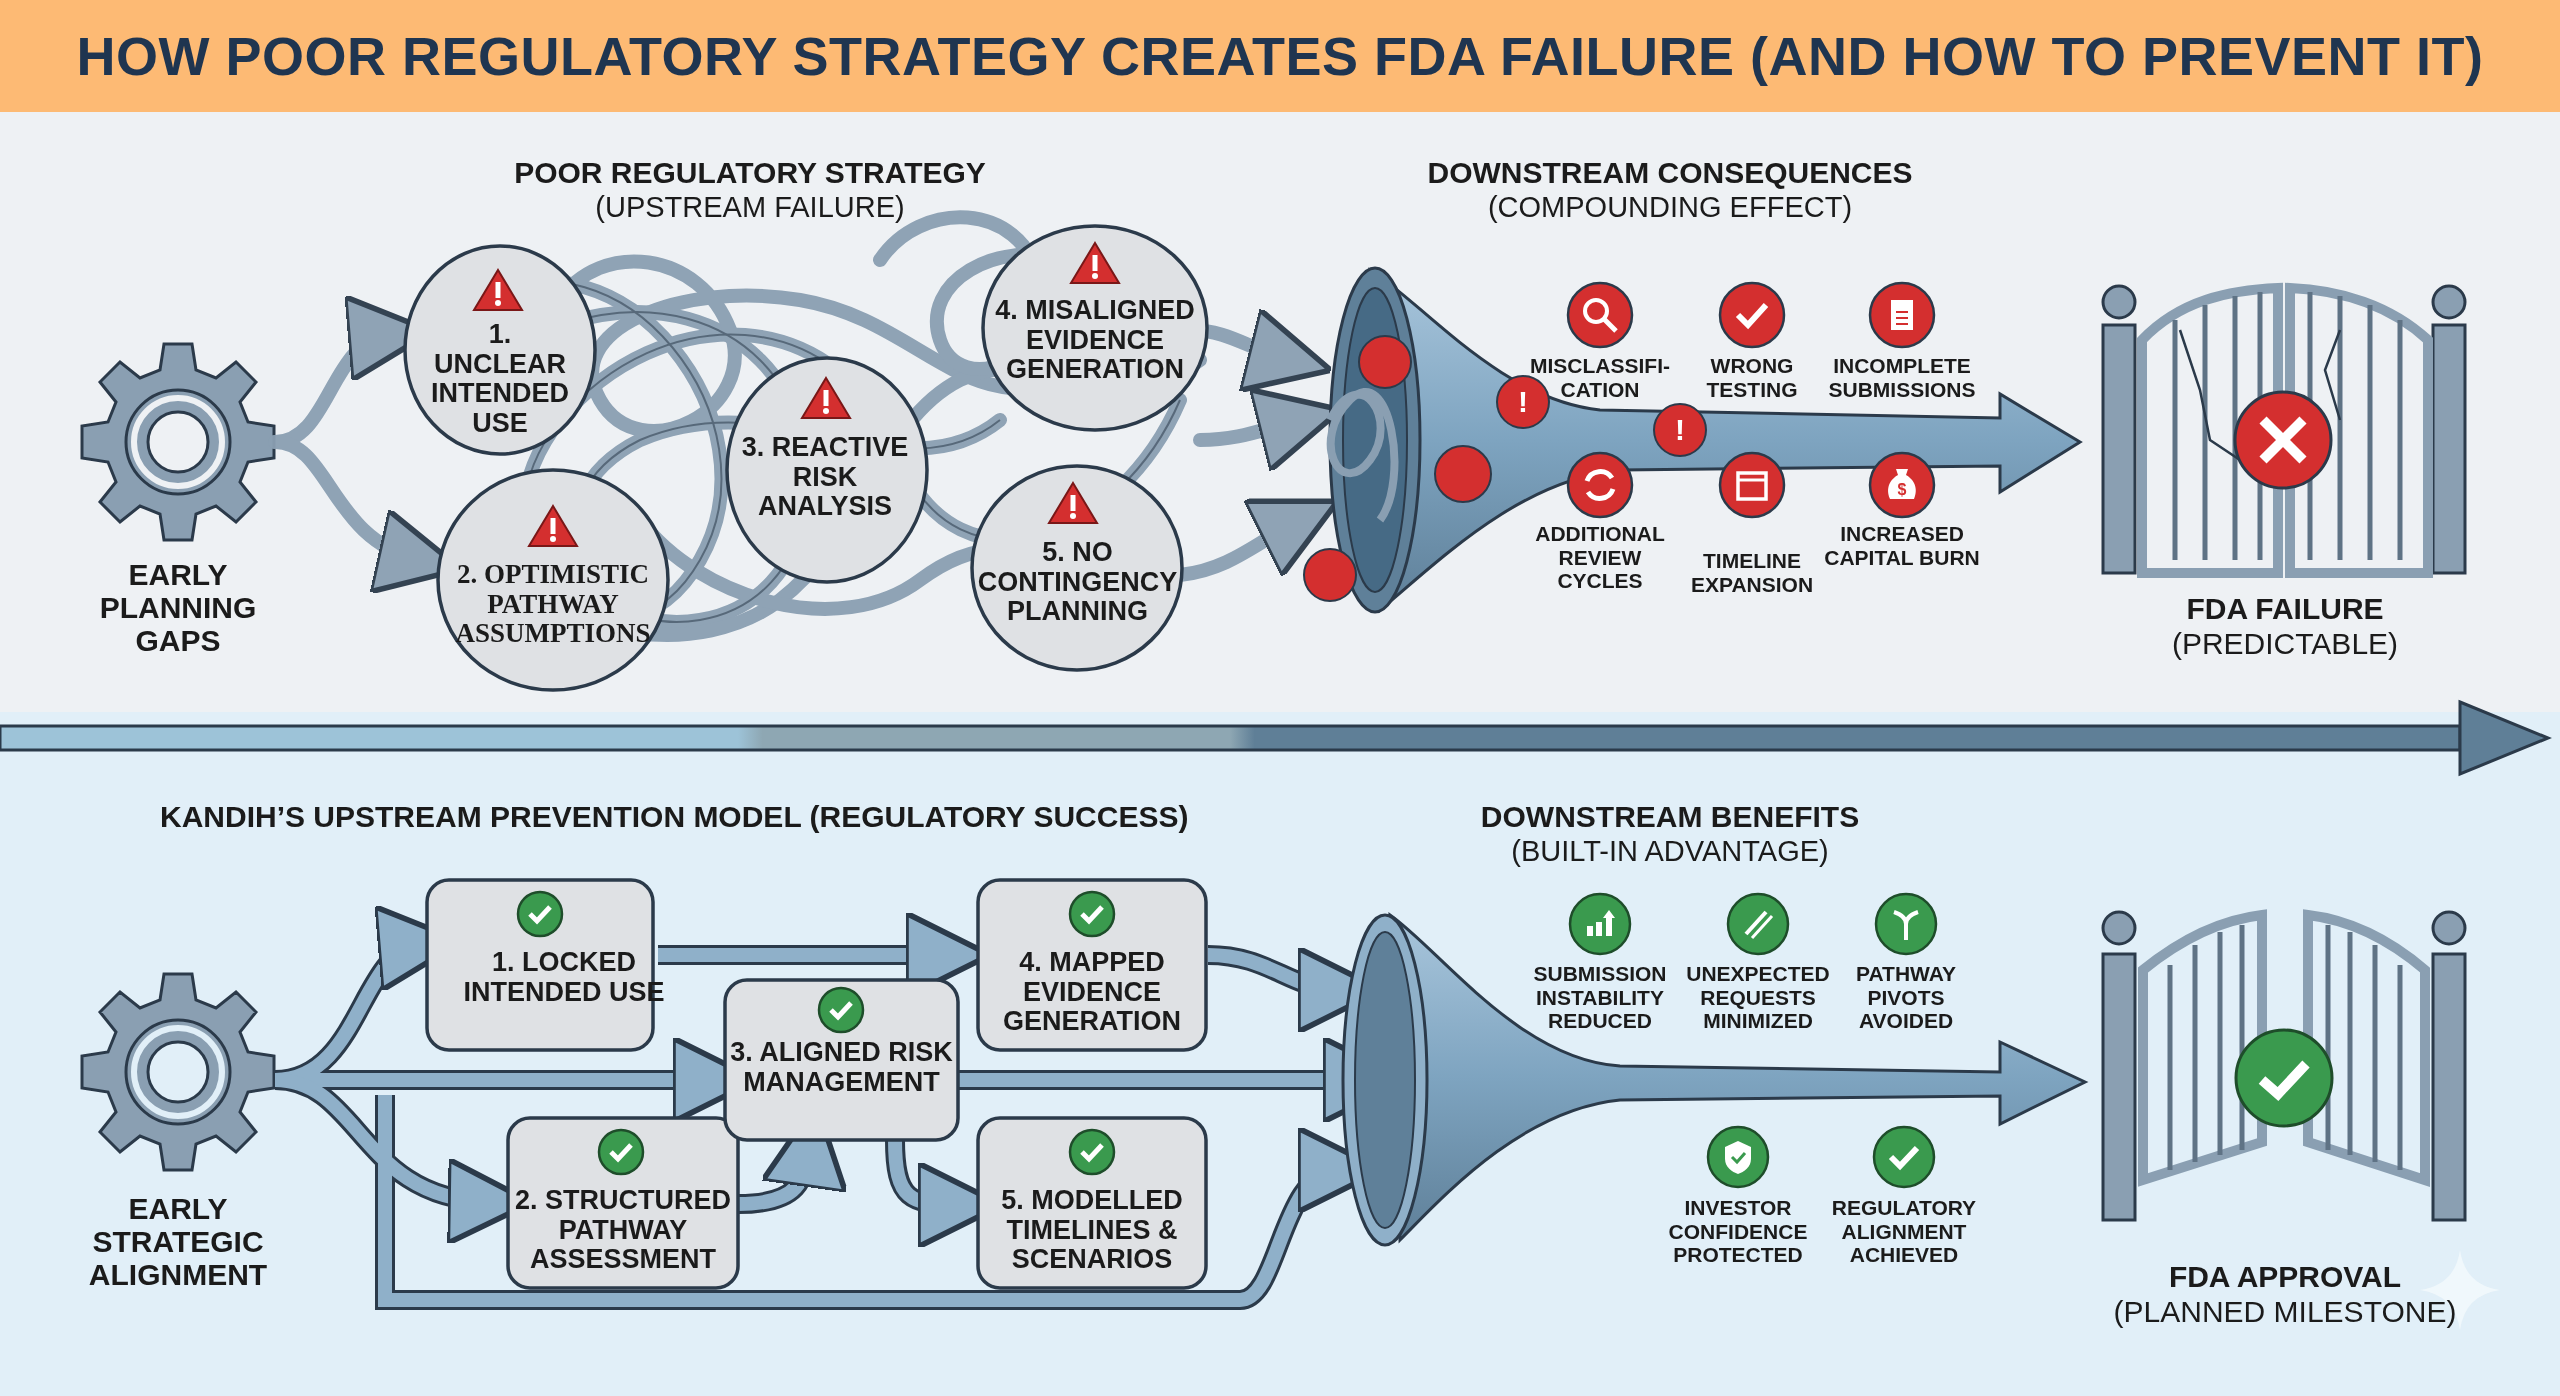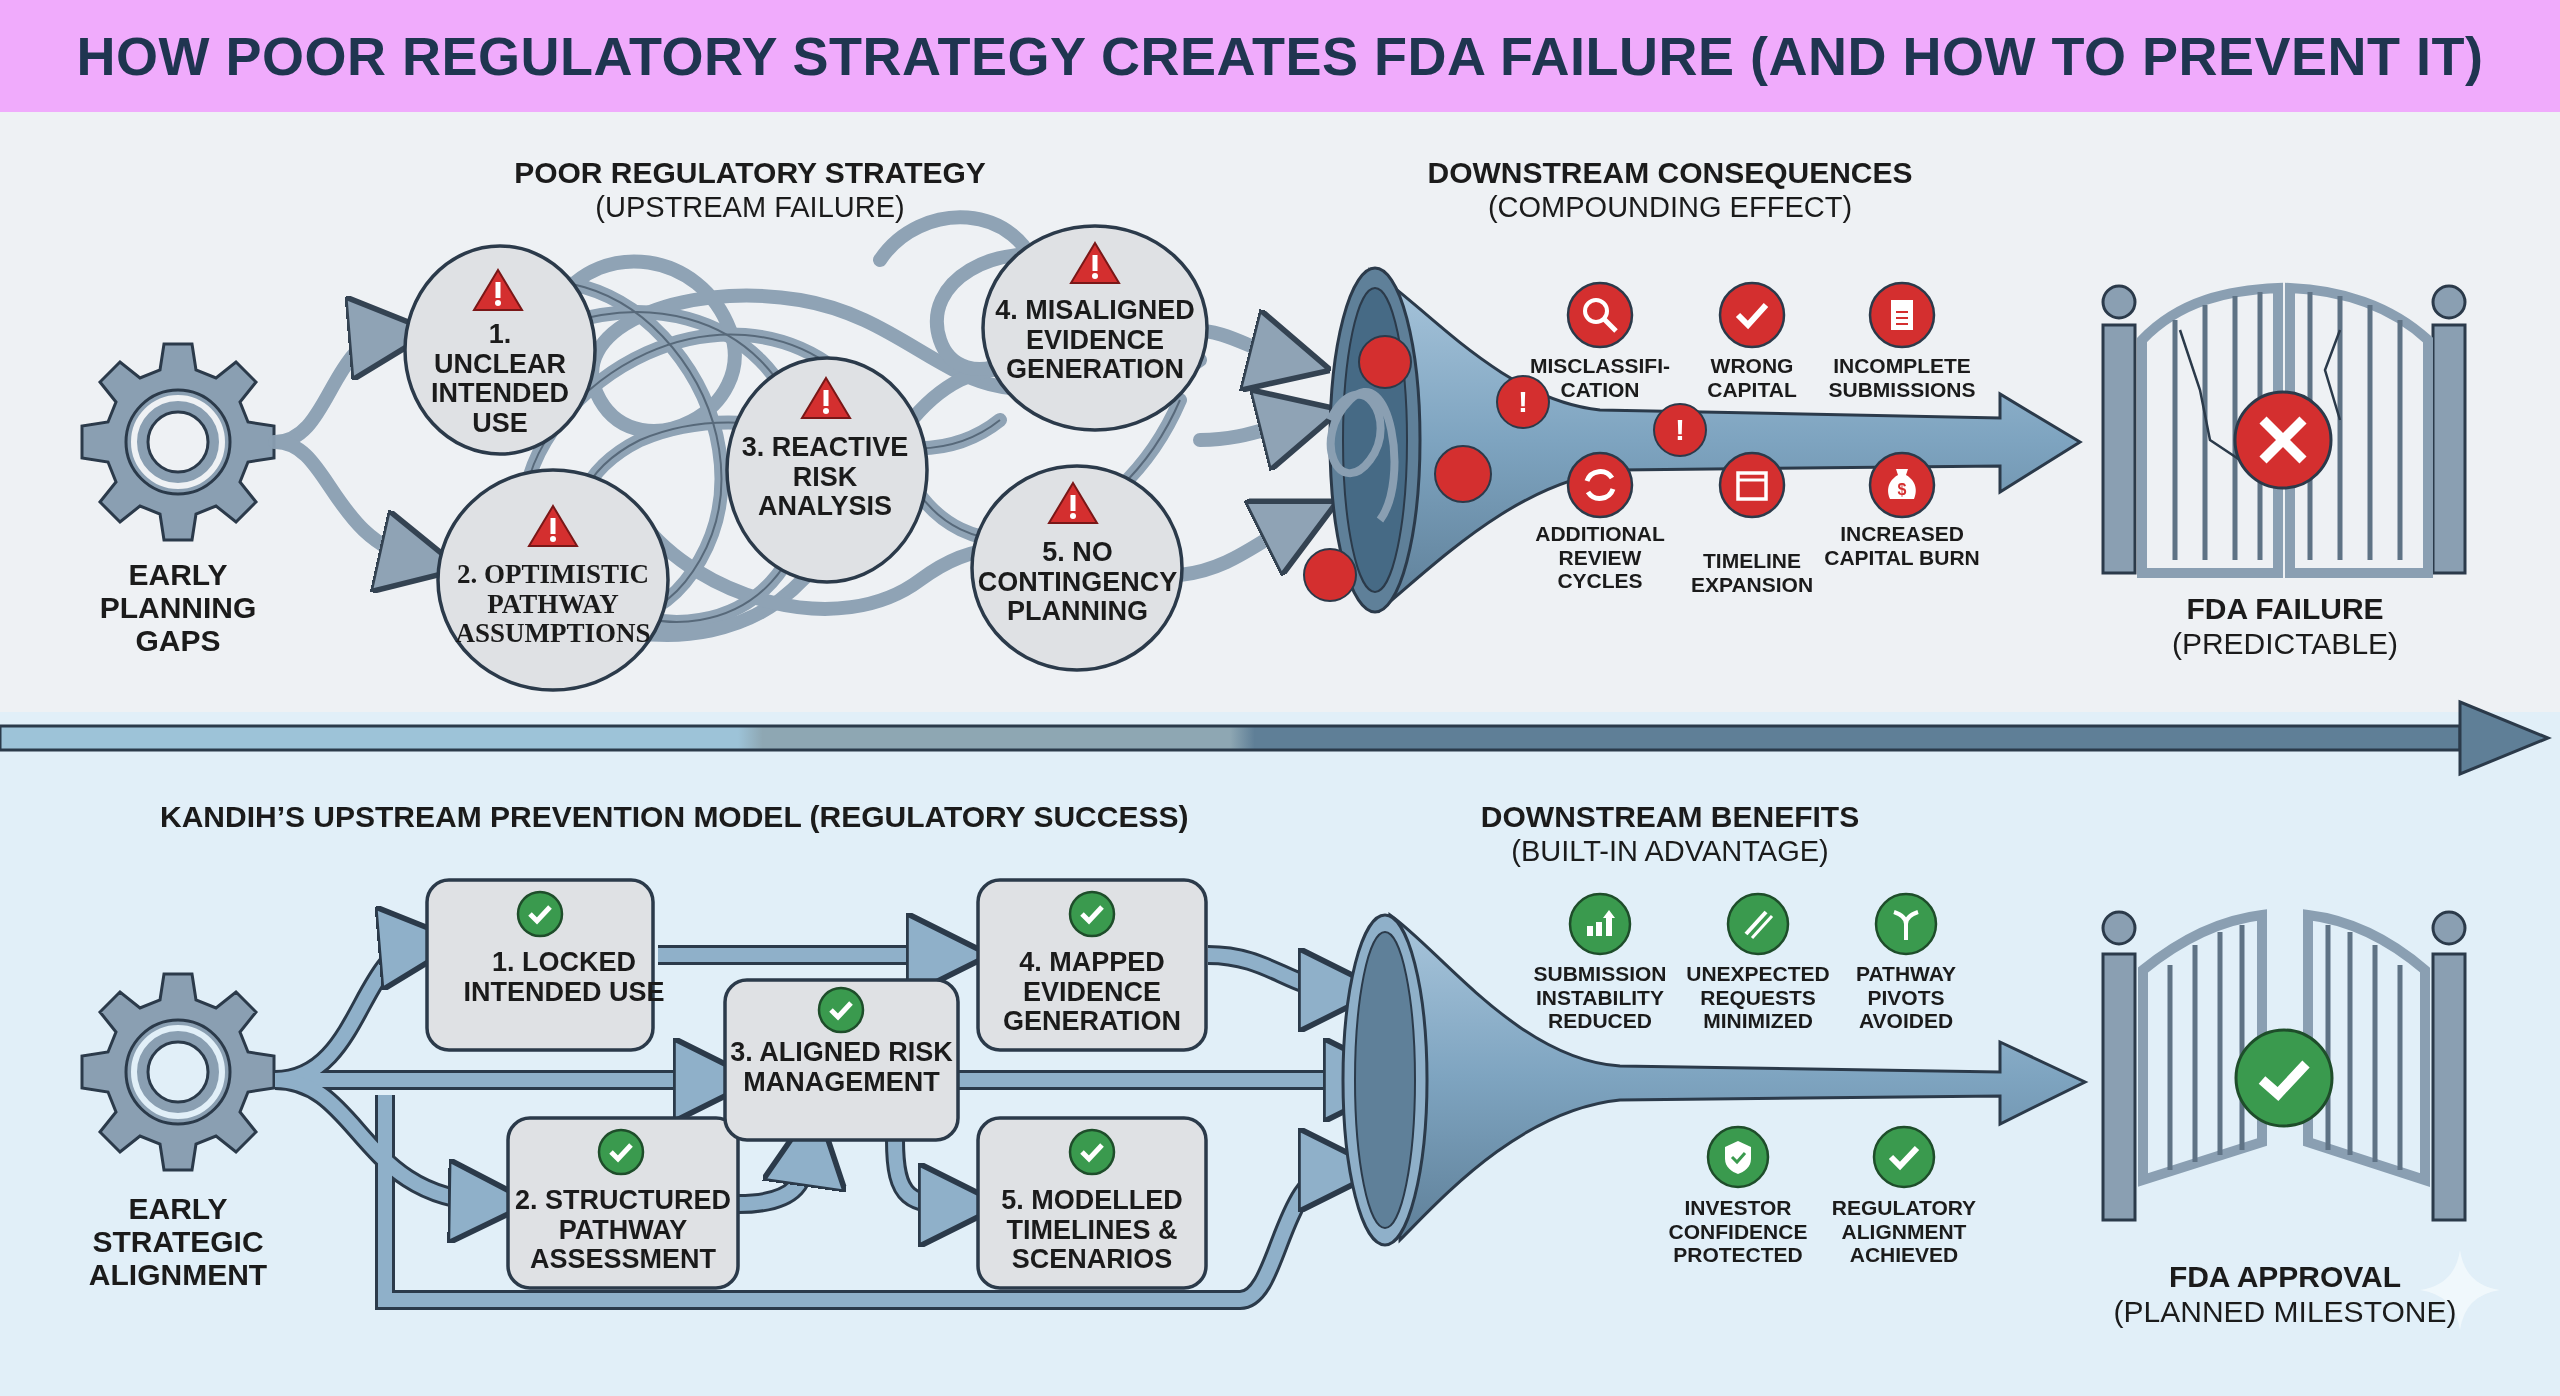--- a/index.html
+++ b/index.html
@@ -1,19 +1,19 @@
 <!DOCTYPE html>
 <html><head>
 <meta charset="utf-8">
 <style>
   html, body { margin:0; padding:0; }
   body { width:2560px; height:1396px; position:relative; overflow:hidden; background:#fdfdfd;
          font-family:"Liberation Sans", "DejaVu Sans", sans-serif; color:#1a1a1a; }
   .title { position:absolute; left:0; top:0; width:2560px; height:112px; display:flex; align-items:center; justify-content:center;
-           font-weight:700; font-size:54px; color:#1f3550; letter-spacing:0.5px; background:#f0abfc; }
+           font-weight:700; font-size:54px; color:#1f3550; letter-spacing:0.5px; background:#fdba74; }
   .panel-top { position:absolute; left:0; top:112px; width:2560px; height:600px; background:#eef1f4; }
   .panel-bot { position:absolute; left:0; top:712px; width:2560px; height:684px; background:#e1eff8; }
   svg.layer { position:absolute; left:0; top:0; }
   .txt { position:absolute; text-align:center; font-weight:700; line-height:1.1; color:#1b1b1b; }
   .sec-title { font-size:30px; }
   .sec-sub { font-size:29px; font-weight:400; }
   .node-label { font-size:27px; }
   .small-label { font-size:21px; line-height:1.12; }
   .big-label { font-size:30px; }
   .gate-title { font-size:30px; }
@@ -324,21 +324,21 @@
 <div class="txt node-label" style="left:740px;top:433px;width:170px;">3. REACTIVE RISK ANALYSIS</div>
 <div class="txt node-label" style="left:990px;top:296px;width:210px;">4. MISALIGNED EVIDENCE GENERATION</div>
 <div class="txt node-label" style="left:970px;top:538px;width:215px;">5. NO CONTINGENCY PLANNING</div>
 
 <div class="txt sec-title" style="left:1380px;top:156px;width:580px;">DOWNSTREAM CONSEQUENCES</div>
 <div class="txt sec-sub" style="left:1380px;top:192px;width:580px;">(COMPOUNDING EFFECT)</div>
 
 <div class="txt small-label" style="left:1520px;top:354px;width:160px;white-space:pre-line;">MISCLASSIFI-
 CATION</div>
 <div class="txt small-label" style="left:1672px;top:354px;width:160px;white-space:pre-line;">WRONG
-CAPITAL</div>
+TESTING</div>
 <div class="txt small-label" style="left:1812px;top:354px;width:180px;white-space:pre-line;">INCOMPLETE
 SUBMISSIONS</div>
 <div class="txt small-label" style="left:1520px;top:522px;width:160px;white-space:pre-line;">ADDITIONAL
 REVIEW
 CYCLES</div>
 <div class="txt small-label" style="left:1672px;top:522px;width:160px;white-space:pre-line;margin-top:27px;">TIMELINE
 EXPANSION</div>
 <div class="txt small-label" style="left:1812px;top:522px;width:180px;white-space:pre-line;">INCREASED
 CAPITAL BURN</div>
 

